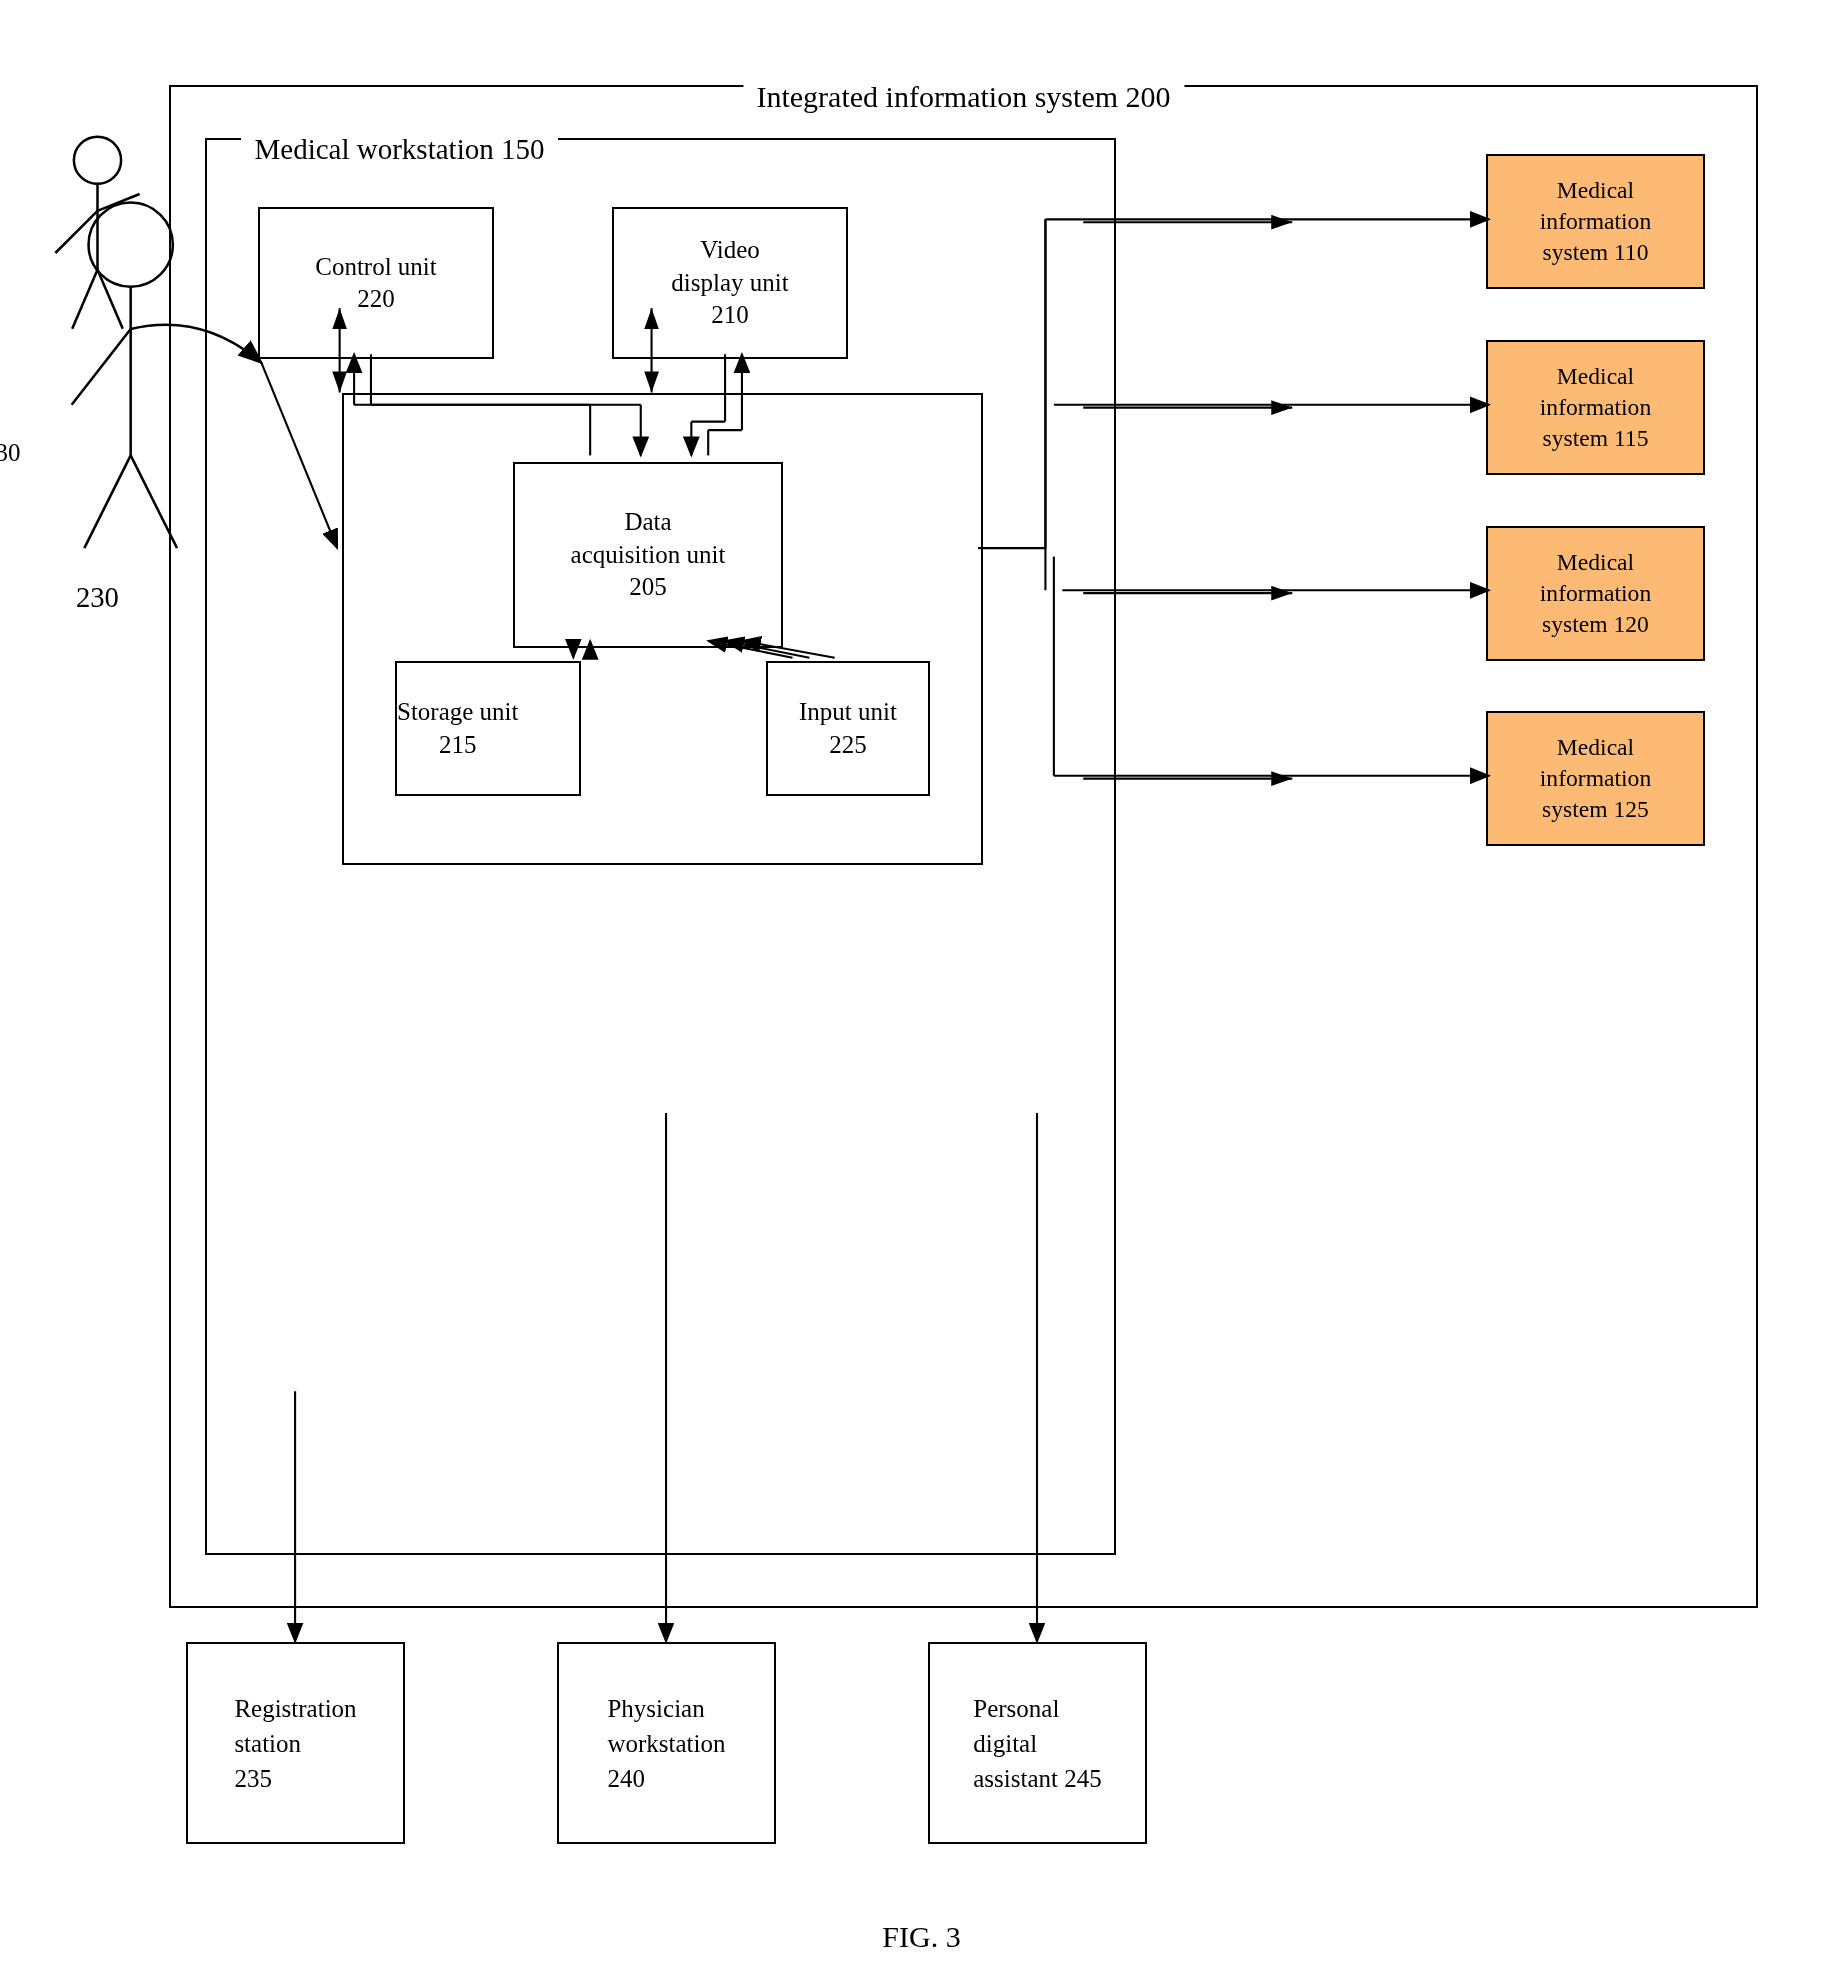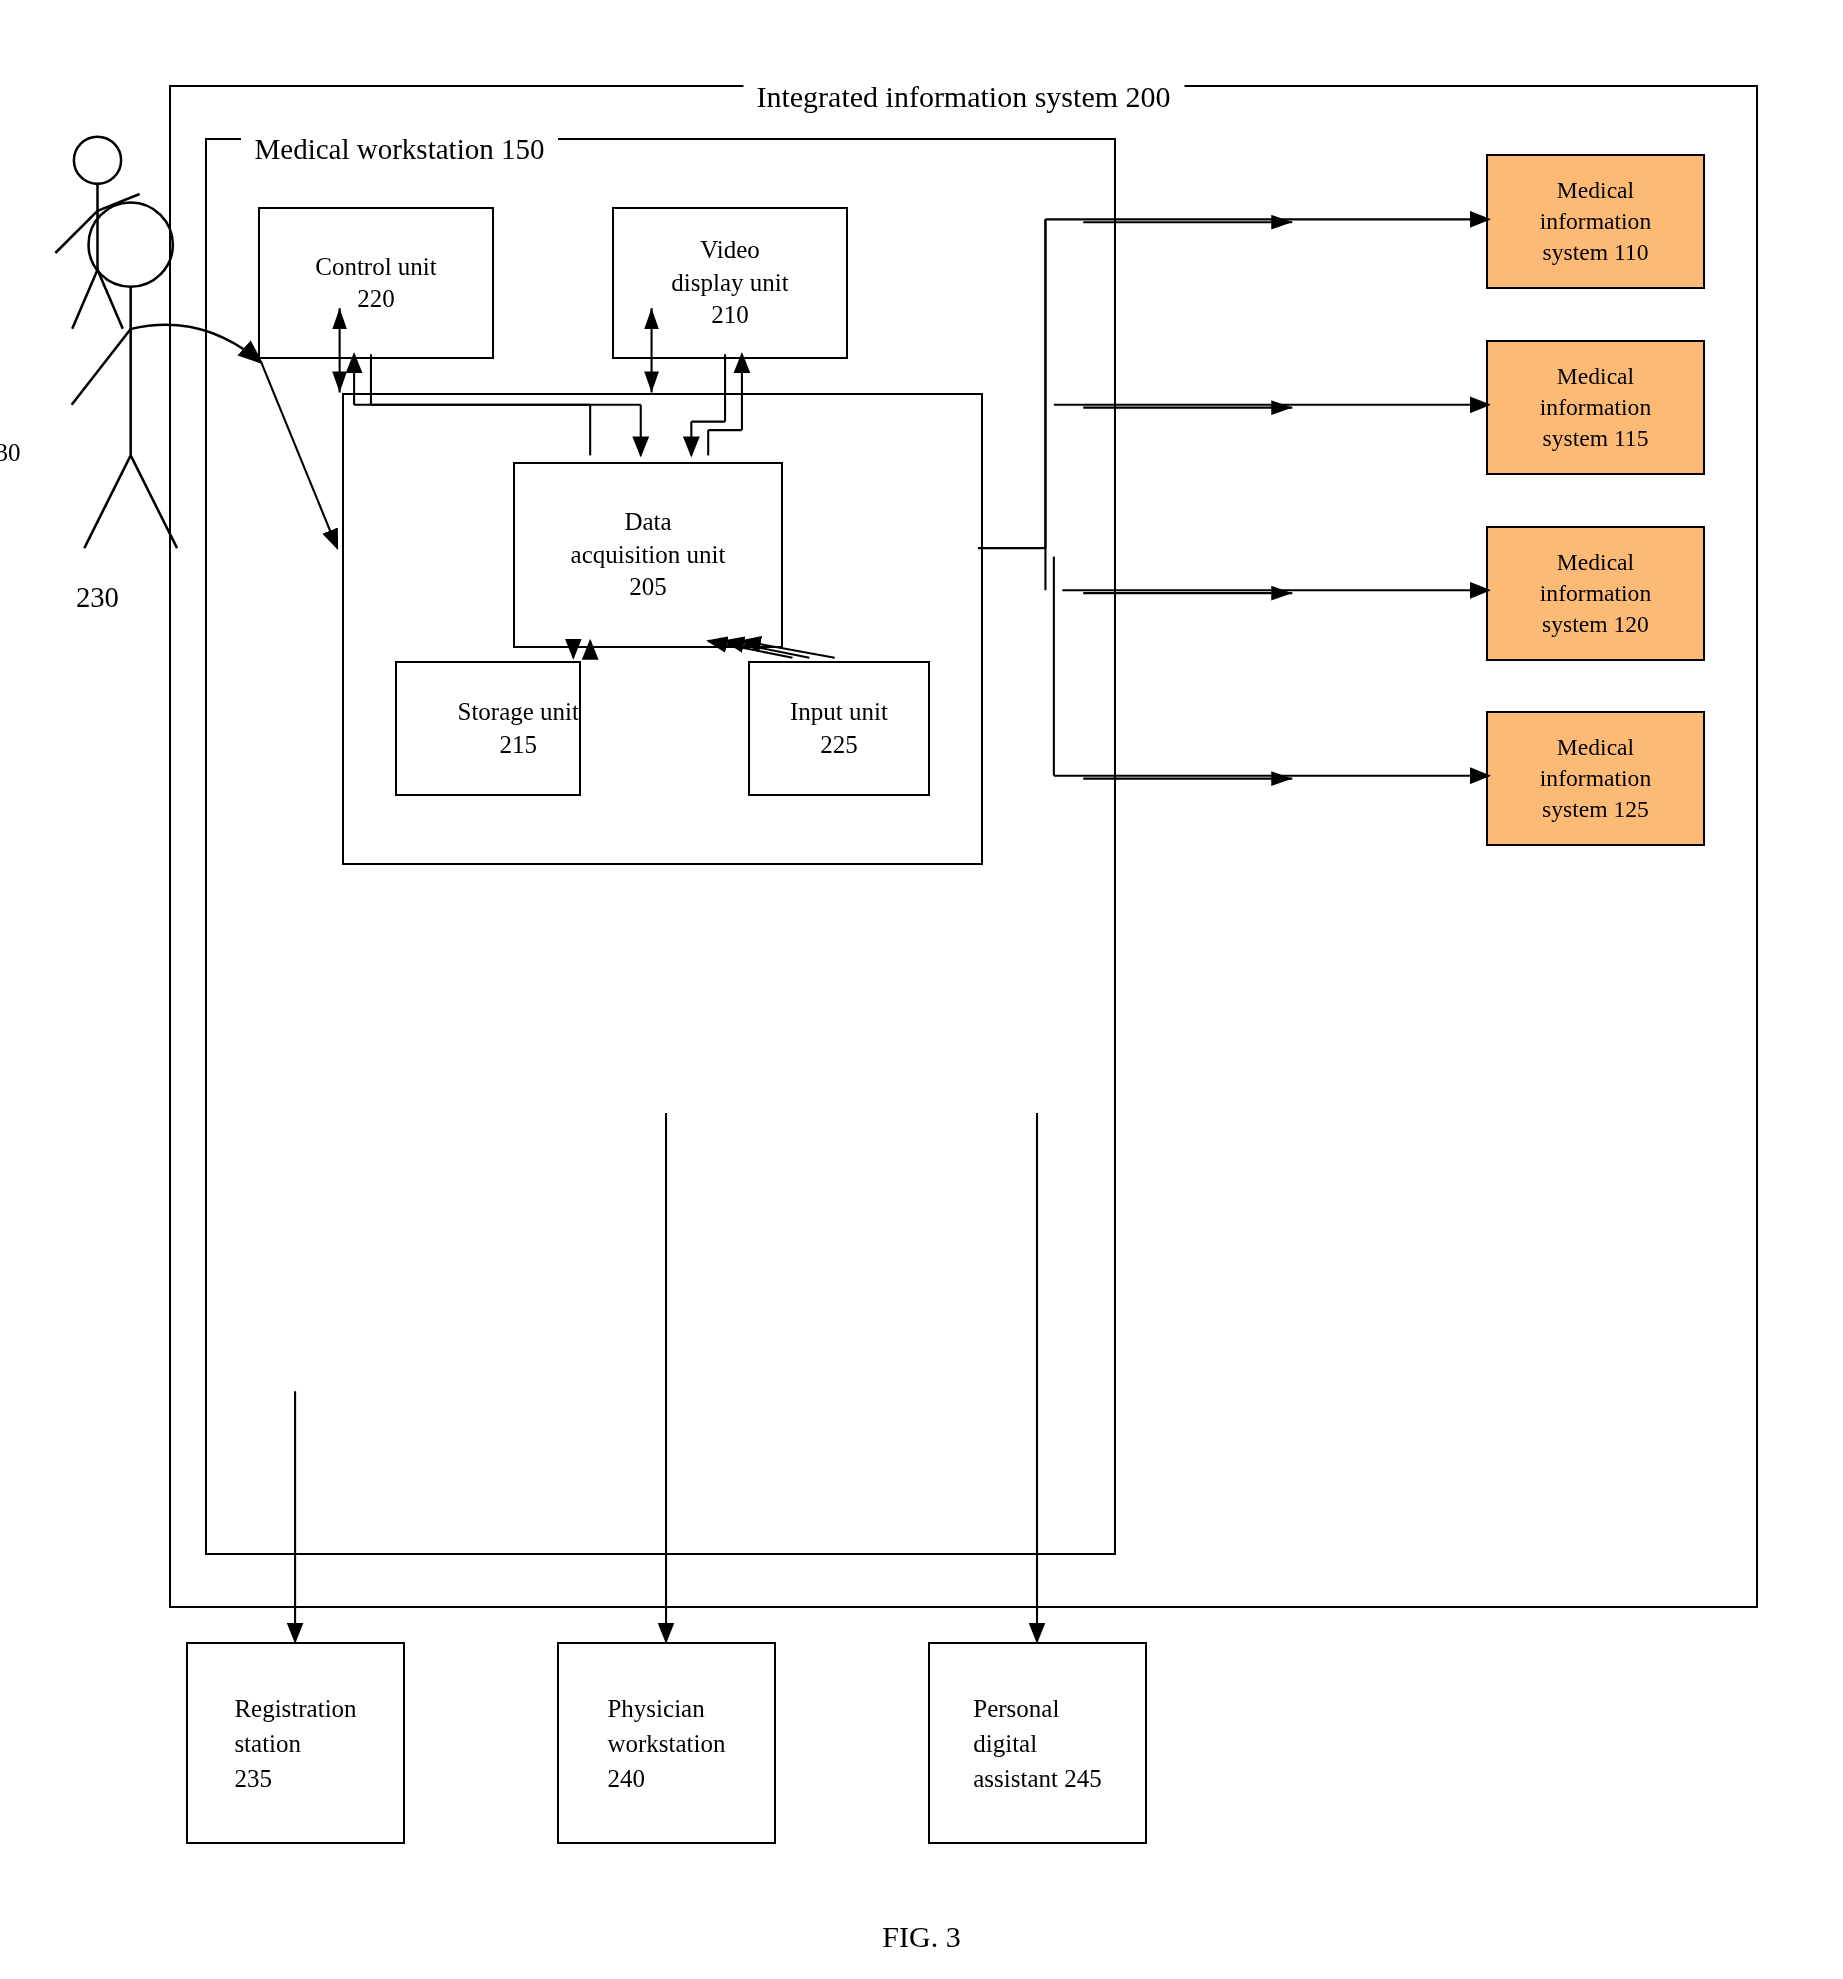--- a/index.html
+++ b/index.html
@@ -123,33 +123,33 @@
     .storage-unit {
       position: absolute;
       bottom: 67px;
       left: 51px;
       width: 186px;
       height: 135px;
       border: 2.5px solid #000;
       background: #fff;
       display: flex;
       flex-direction: column;
-      align-items: flex-end;
+      align-items: flex-start;
       justify-content: center;
       text-align: center;
       font-size: 25px;
       line-height: 1.3;
     }
 
     
     .input-unit {
       position: absolute;
       bottom: 67px;
       right: 51px;
-      width: 182px;
+      width: 164px;
       height: 135px;
       border: 2.5px solid #000;
       background: #fff;
       display: flex;
       flex-direction: column;
       align-items: center;
       justify-content: center;
       text-align: center;
       font-size: 25px;
       line-height: 1.3;

